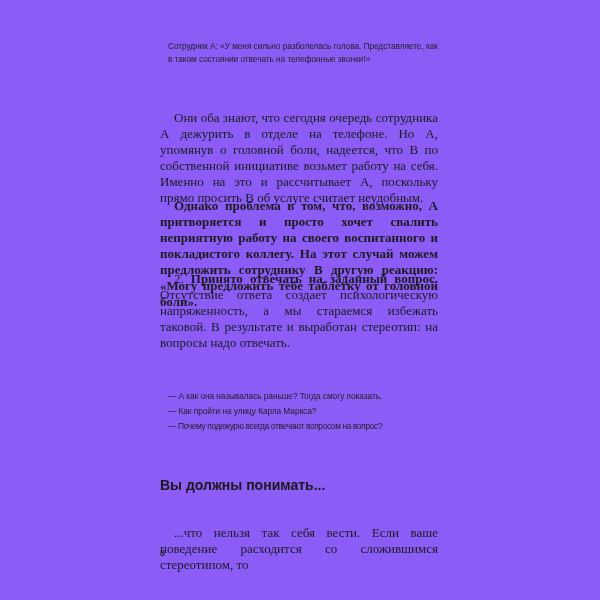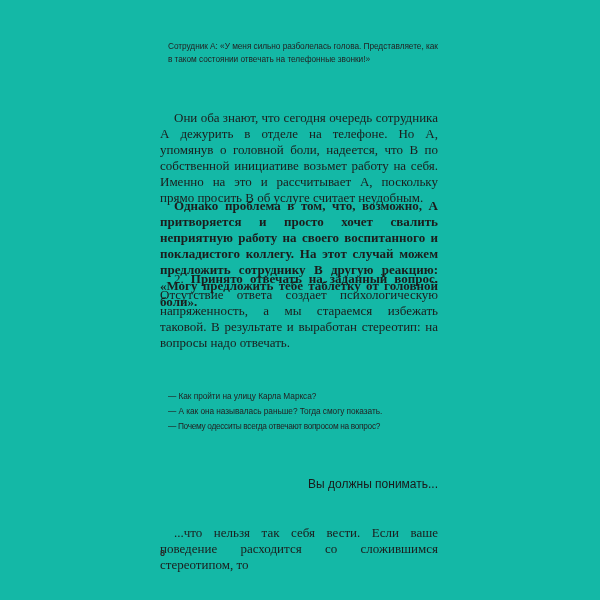--- a/index.html
+++ b/index.html
@@ -12,21 +12,21 @@
     height: 600px;
     overflow: hidden;
     font-family: "Liberation Serif", serif;
     color: #1a1a1a;
   }
 
   #page {
     position: relative;
     width: 600px;
     height: 600px;
-    background: #14b8a6;
+    background: #8b5cf6;
   }
 
   
   .inset {
     font-family: "Liberation Sans", sans-serif;
     font-size: 8.3px;
     line-height: 12.6px;
     color: #231f20;
     margin-left: 8px;
     width: 270px;
@@ -60,24 +60,24 @@
     padding: 0;
     text-indent: 14px;
   }
   .body-text b, .body-text strong {
     font-weight: bold;
   }
 
   
   .section-heading {
     font-family: "Liberation Sans", sans-serif;
-    font-size: 12px;
-    font-weight: normal;
+    font-size: 14px;
+    font-weight: bold;
     color: #1a1a1a;
-    text-align: right;
+    text-align: left;
     width: 278px;
   }
 
   
   .folio {
     position: absolute;
     left: 160px;
     top: 548px;
     font-family: "Liberation Sans", sans-serif;
     font-size: 9px;
@@ -113,23 +113,23 @@
     <p>Однако проблема в том, что, возможно, А притворяется и просто хочет свалить неприятную работу на своего воспитанного и покладистого коллегу. На этот случай можем предложить сотруднику В другую реакцию: «Могу предложить тебе таблетку от головной боли».</p>
   </div>
 
   <div class="blk-para3 body-text">
     <p><span>2.</span> <b>Принято отвечать на заданный вопрос.</b> <span>Отсутствие ответа создает психологическую напряженность, а мы стараемся избежать таковой. В результате и выработан стереотип: на вопросы надо отвечать.</span></p>
   </div>
 
 
   <div class="blk-dialog">
     <div class="inset">
+      <p>— А как она называлась раньше? Тогда смогу показать.</p>
       <p>— Как пройти на улицу Карла Маркса?</p>
-      <p>— А как она называлась раньше? Тогда смогу показать.</p>
-      <p class="tight">— Почему одесситы всегда отвечают вопросом на вопрос?</p>
+      <p class="tight">— Почему подежурю всегда отвечают вопросом на вопрос?</p>
     </div>
   </div>
 
   <div class="blk-heading">
     <div class="section-heading">Вы должны понимать...</div>
   </div>
 
   <div class="blk-para5 body-text">
     <p>...что нельзя так себя вести. Если ваше поведение расходится со сложившимся стереотипом, то</p>
   </div>

